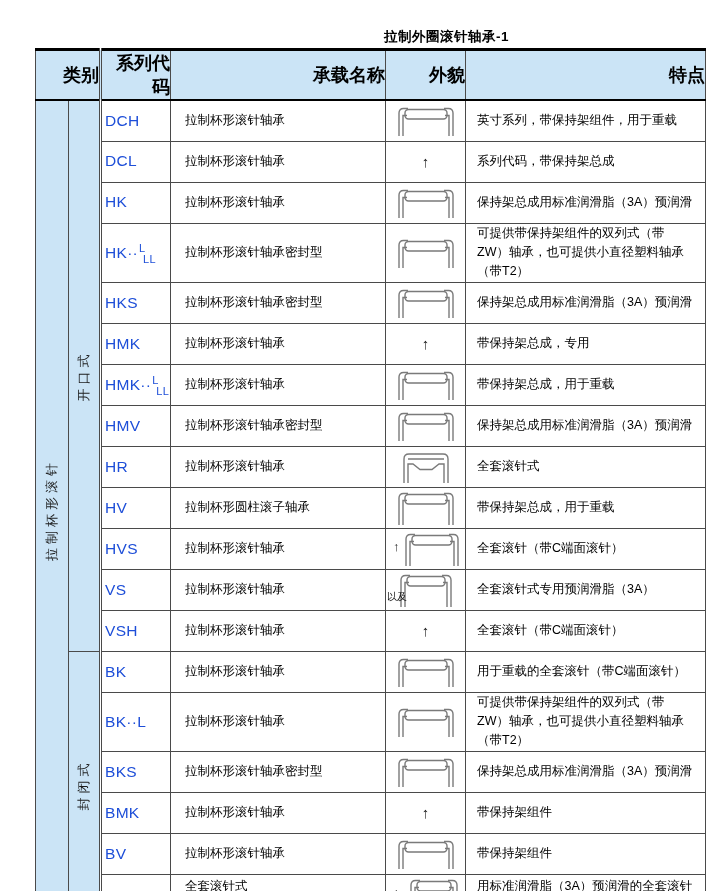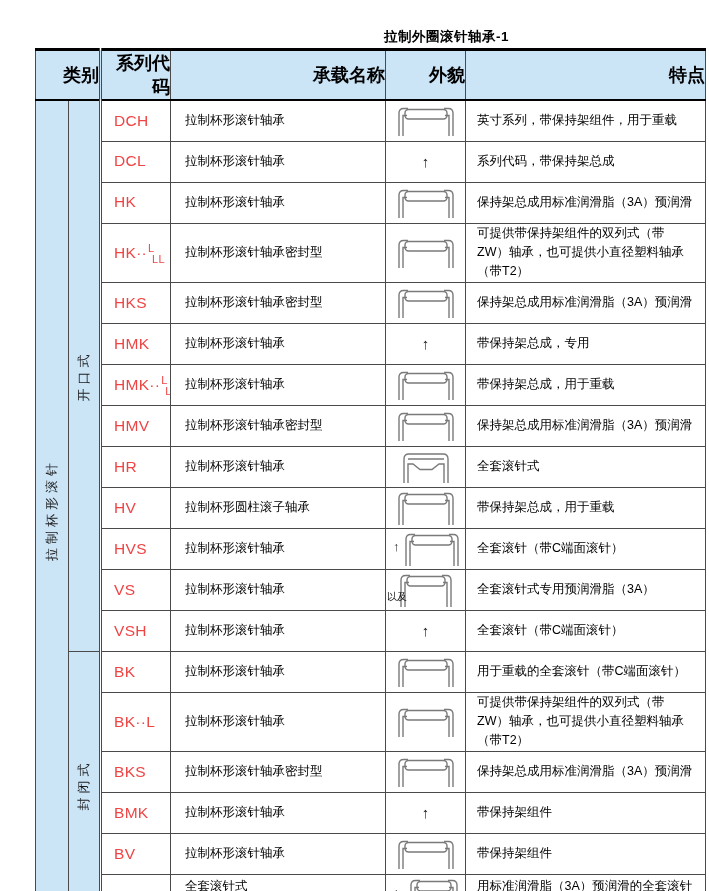--- a/index.html
+++ b/index.html
@@ -31,21 +31,21 @@
   td{border:1px solid var(--border);background:#fff;vertical-align:middle;
     font-size:12.5px;line-height:1.55;overflow:hidden;}
   tr.row{height:41px;}
   tr.row.tall{height:46px;}
 
   td.cat{background:var(--blue);position:relative;padding:0;}
   .vert{position:absolute;left:50%;top:50%;white-space:nowrap;
     transform:translate(-50%,-50%) rotate(-90deg);
     font-size:13px;letter-spacing:4px;color:#1a1a1a;}
 
-  td.code{padding-left:12px;font-size:15.5px;letter-spacing:0.3px;color:#ef4444;
+  td.code{padding-left:3px;font-size:15.5px;letter-spacing:0.3px;color:#1d4ed8;
     border-left:3px double var(--border);white-space:nowrap;}
   .code-line{display:inline-flex;align-items:center;}
   .stack{display:inline-flex;flex-direction:column;font-size:11px;line-height:11px;
     margin-left:1px;transform:translateY(1px);}
   .stack span:last-child{margin-left:4px;}
 
   td.name{padding-left:14px;padding-right:16px;white-space:pre-line;}
   td.feat{padding-left:11px;padding-right:12px;}
 
   td.app{position:relative;padding:0;text-align:center;}

